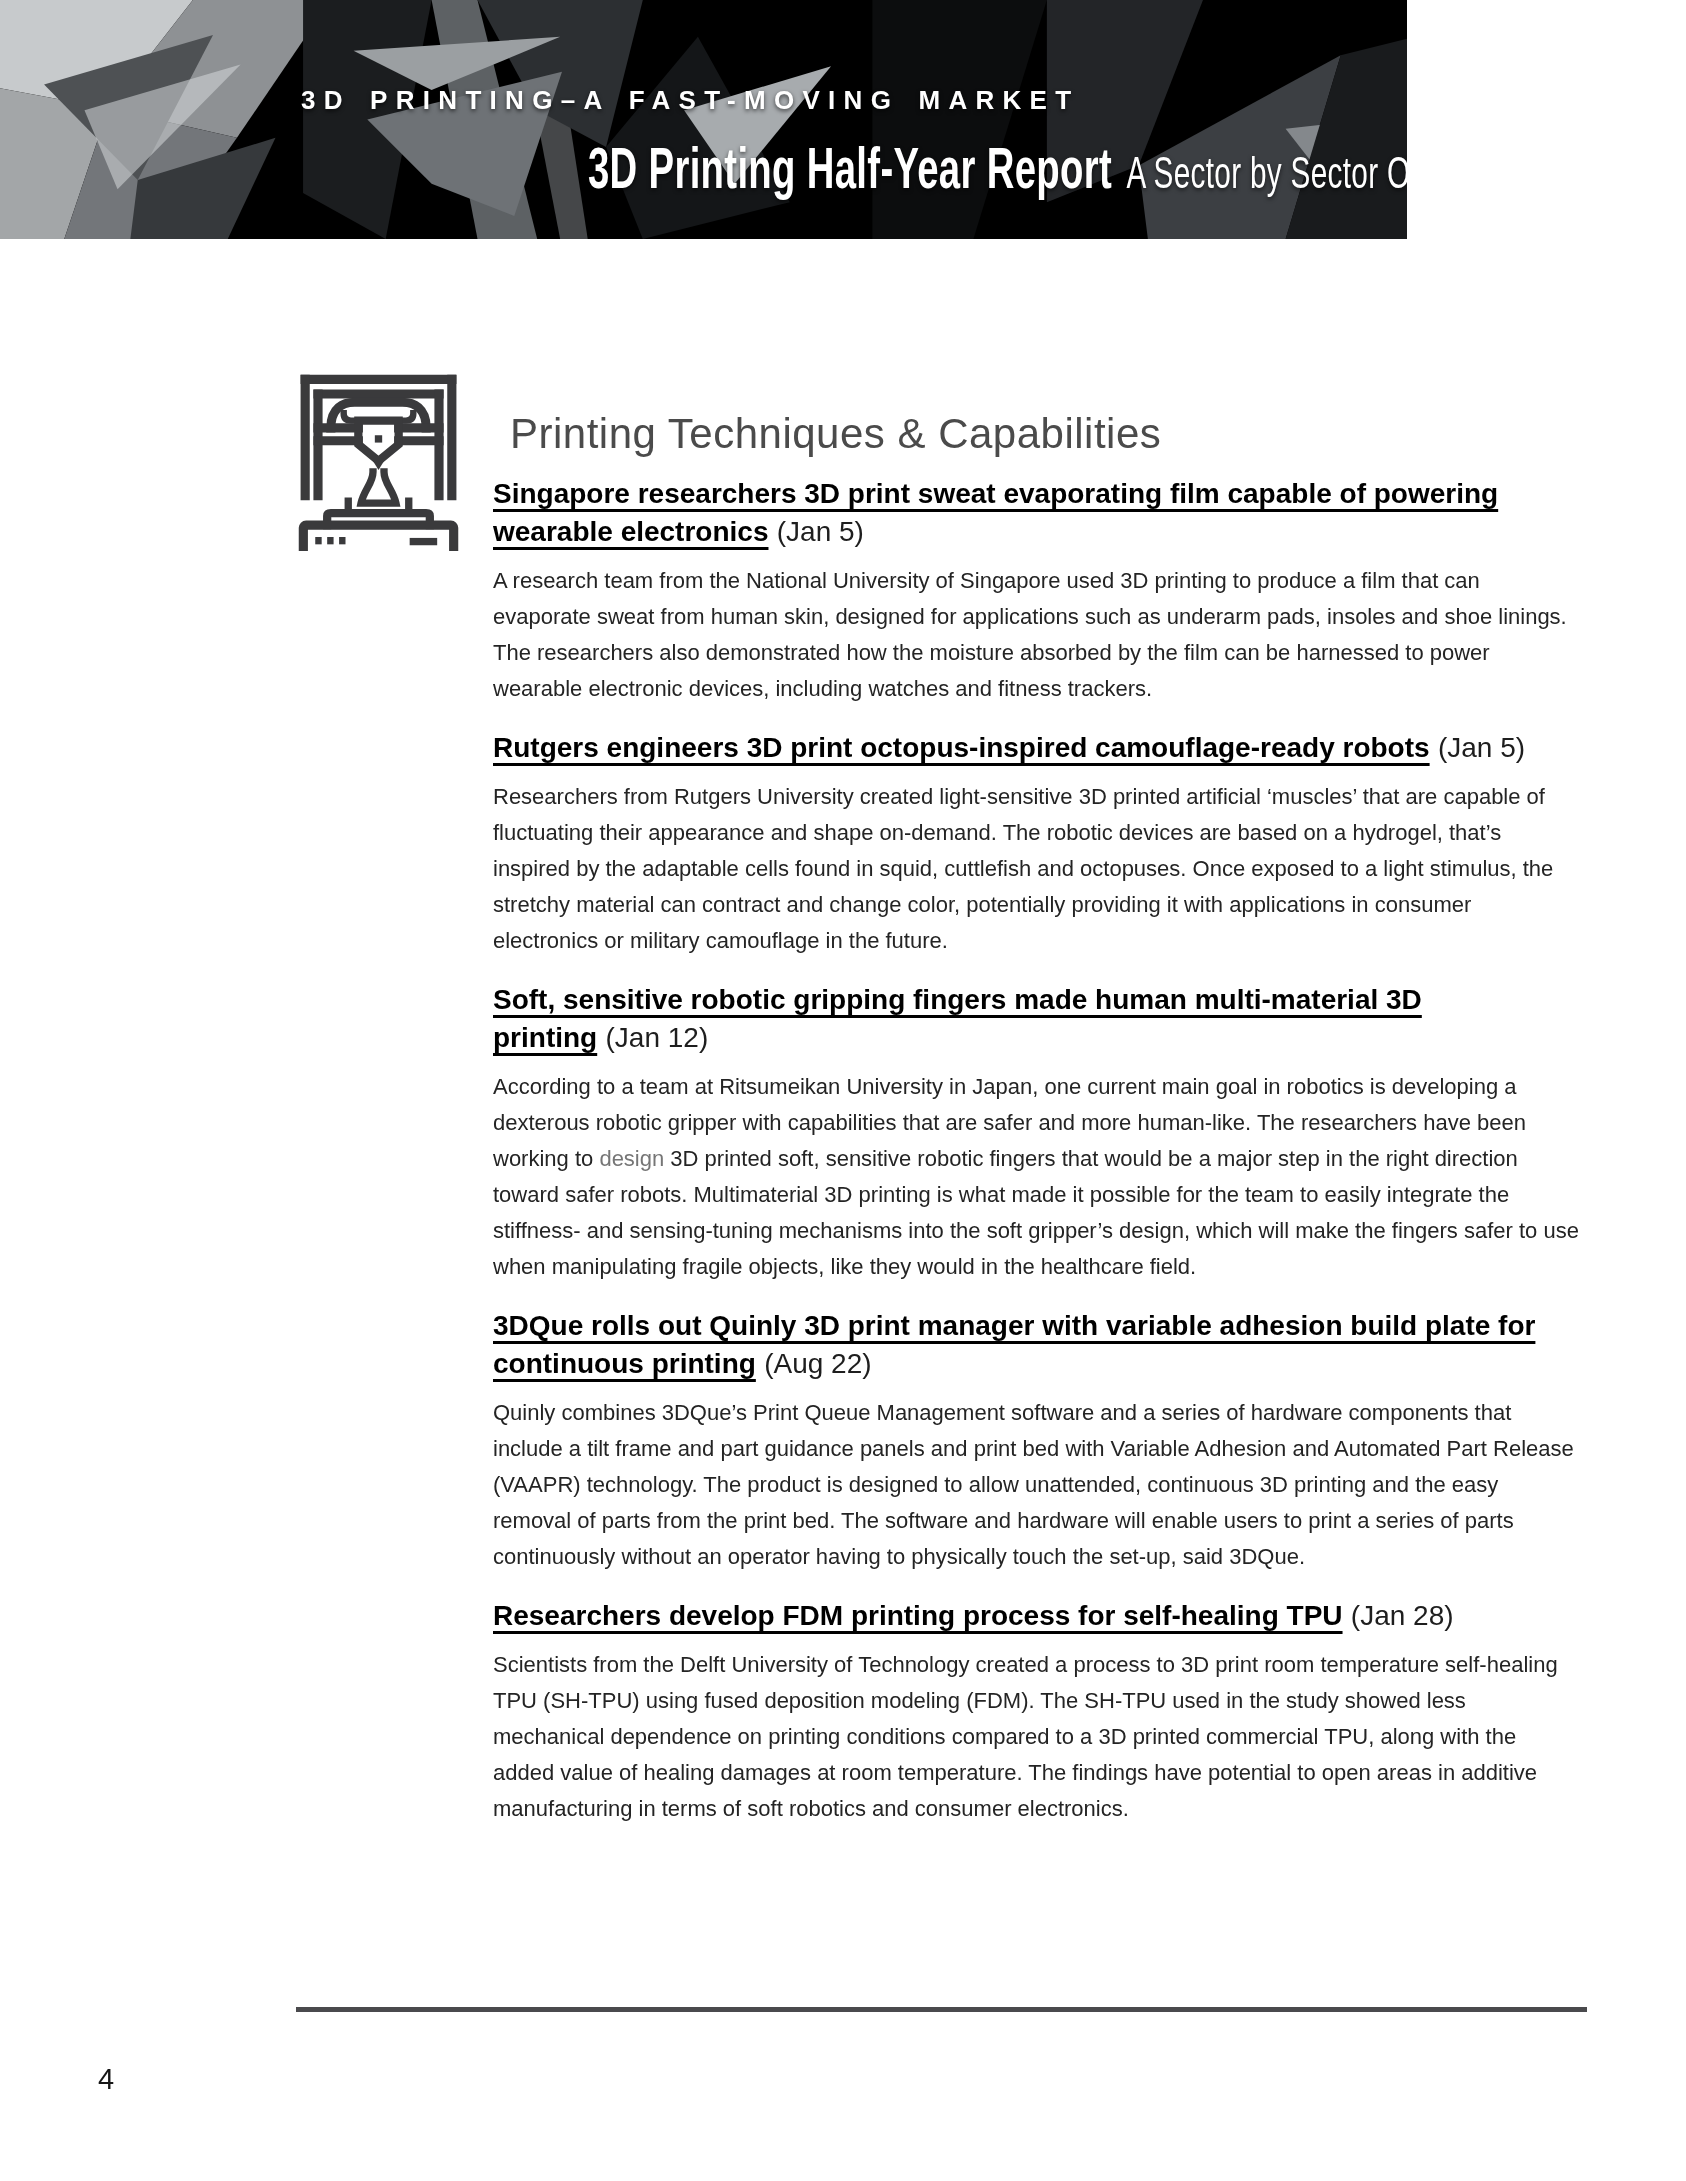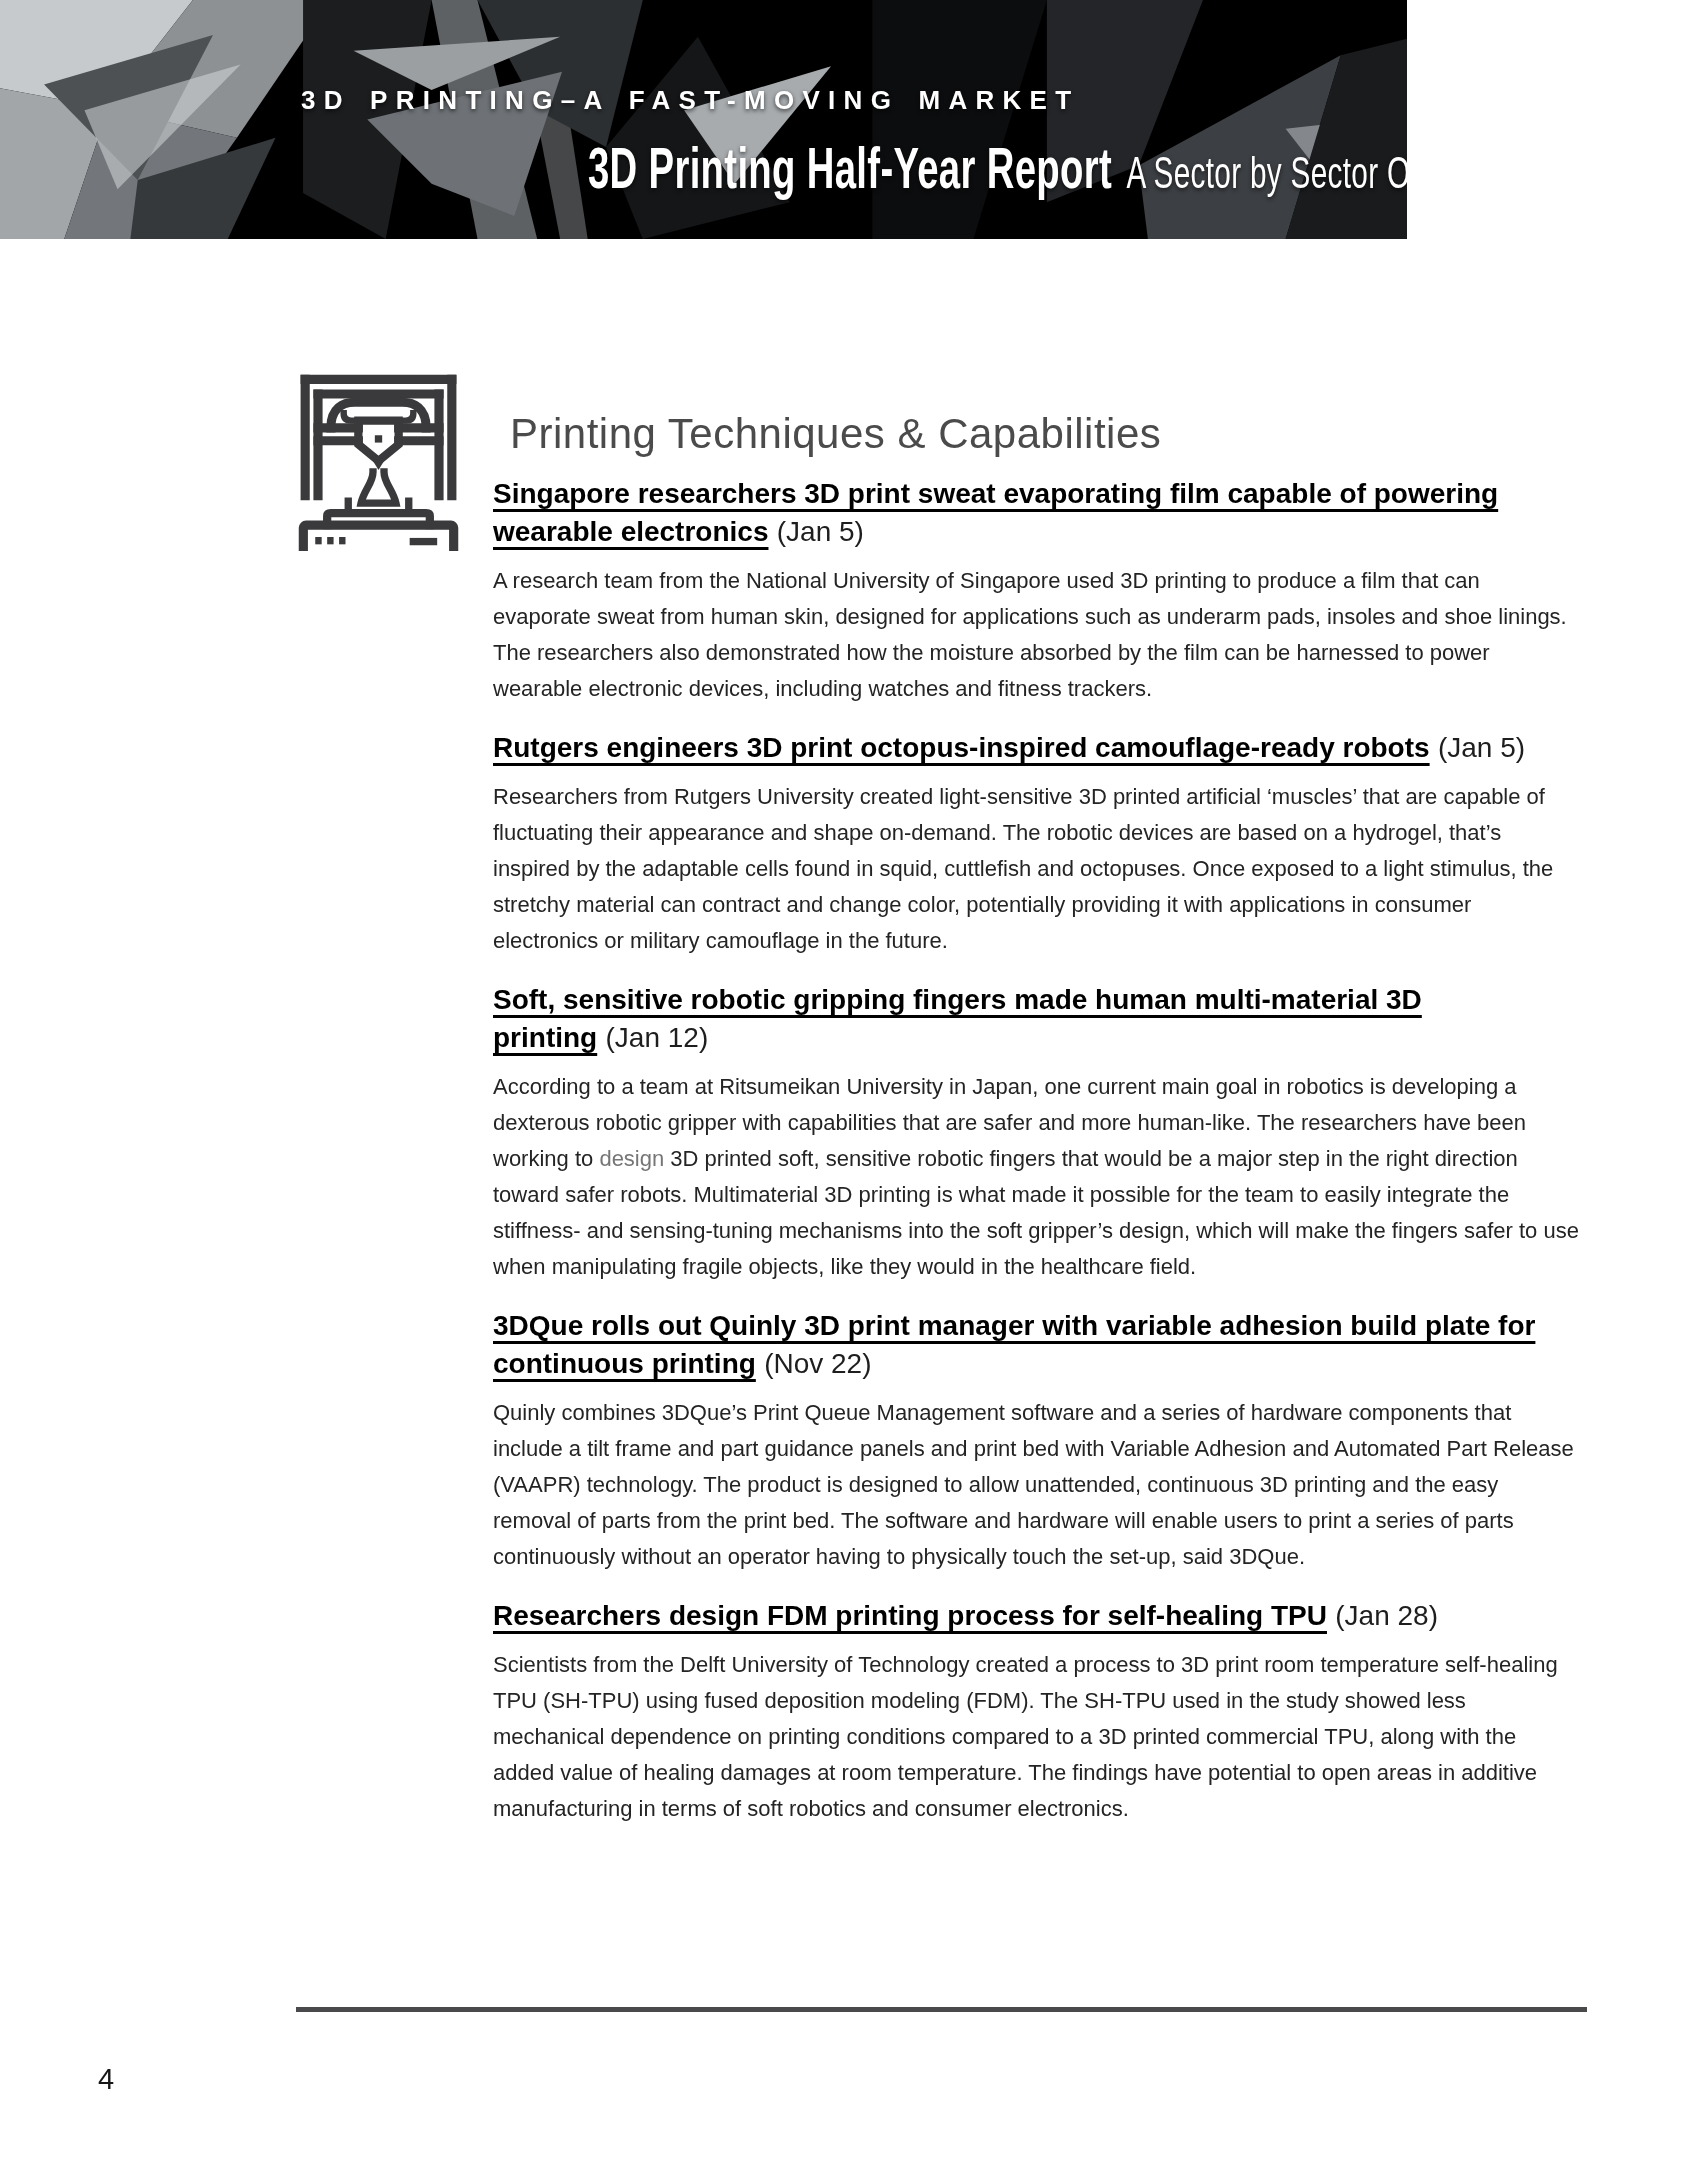--- a/index.html
+++ b/index.html
@@ -140,26 +140,26 @@
       <h3 class="article-title"><span class="title-link">Rutgers engineers 3D print octopus-inspired camouflage-ready robots</span><span class="date">(Jan 5)</span></h3>
       <p class="body">Researchers from Rutgers University created light-sensitive 3D printed artificial ‘muscles’ that are capable of fluctuating their appearance and shape on-demand. The robotic devices are based on a hydrogel, that’s inspired by the adaptable cells found in squid, cuttlefish and octopuses. Once exposed to a light stimulus, the stretchy material can contract and change color, potentially providing it with applications in consumer electronics or military camouflage in the future.</p>
     </div>
 
     <div>
       <h3 class="article-title"><span class="title-link">Soft, sensitive robotic gripping fingers made human multi-material 3D printing</span><span class="date">(Jan 12)</span></h3>
       <p class="body"><span>According to a team at Ritsumeikan University in Japan, one current main goal in robotics is developing a dexterous robotic gripper with capabilities that are safer and more human-like. The researchers have been working to </span><span class="inline-link">design</span><span> 3D printed soft, sensitive robotic fingers that would be a major step in the right direction toward safer robots. Multimaterial 3D printing is what made it possible for the team to easily integrate the stiffness- and sensing-tuning mechanisms into the soft gripper’s design, which will make the fingers safer to use when manipulating fragile objects, like they would in the healthcare field.</span></p>
     </div>
 
     <div>
-      <h3 class="article-title"><span class="title-link">3DQue rolls out Quinly 3D print manager with variable adhesion build plate for continuous printing</span><span class="date">(Nov 22)</span></h3>
+      <h3 class="article-title"><span class="title-link">3DQue rolls out Quinly 3D print manager with variable adhesion build plate for continuous printing</span><span class="date">(Aug 22)</span></h3>
       <p class="body">Quinly combines 3DQue’s Print Queue Management software and a series of hardware components that include a tilt frame and part guidance panels and print bed with Variable Adhesion and Automated Part Release (VAAPR) technology. The product is designed to allow unattended, continuous 3D printing and the easy removal of parts from the print bed. The software and hardware will enable users to print a series of parts continuously without an operator having to physically touch the set-up, said 3DQue.</p>
     </div>
 
     <div>
-      <h3 class="article-title"><span class="title-link">Researchers design FDM printing process for self-healing TPU</span><span class="date">(Jan 28)</span></h3>
+      <h3 class="article-title"><span class="title-link">Researchers develop FDM printing process for self-healing TPU</span><span class="date">(Jan 28)</span></h3>
       <p class="body">Scientists from the Delft University of Technology created a process to 3D print room temperature self-healing TPU (SH-TPU) using fused deposition modeling (FDM). The SH-TPU used in the study showed less mechanical dependence on printing conditions compared to a 3D printed commercial TPU, along with the added value of healing damages at room temperature. The findings have potential to open areas in additive manufacturing in terms of soft robotics and consumer electronics.</p>
     </div>
 
   </div>
 
   <div class="divider"></div>
   <div class="page-number">4</div>
 
 </div>
 

